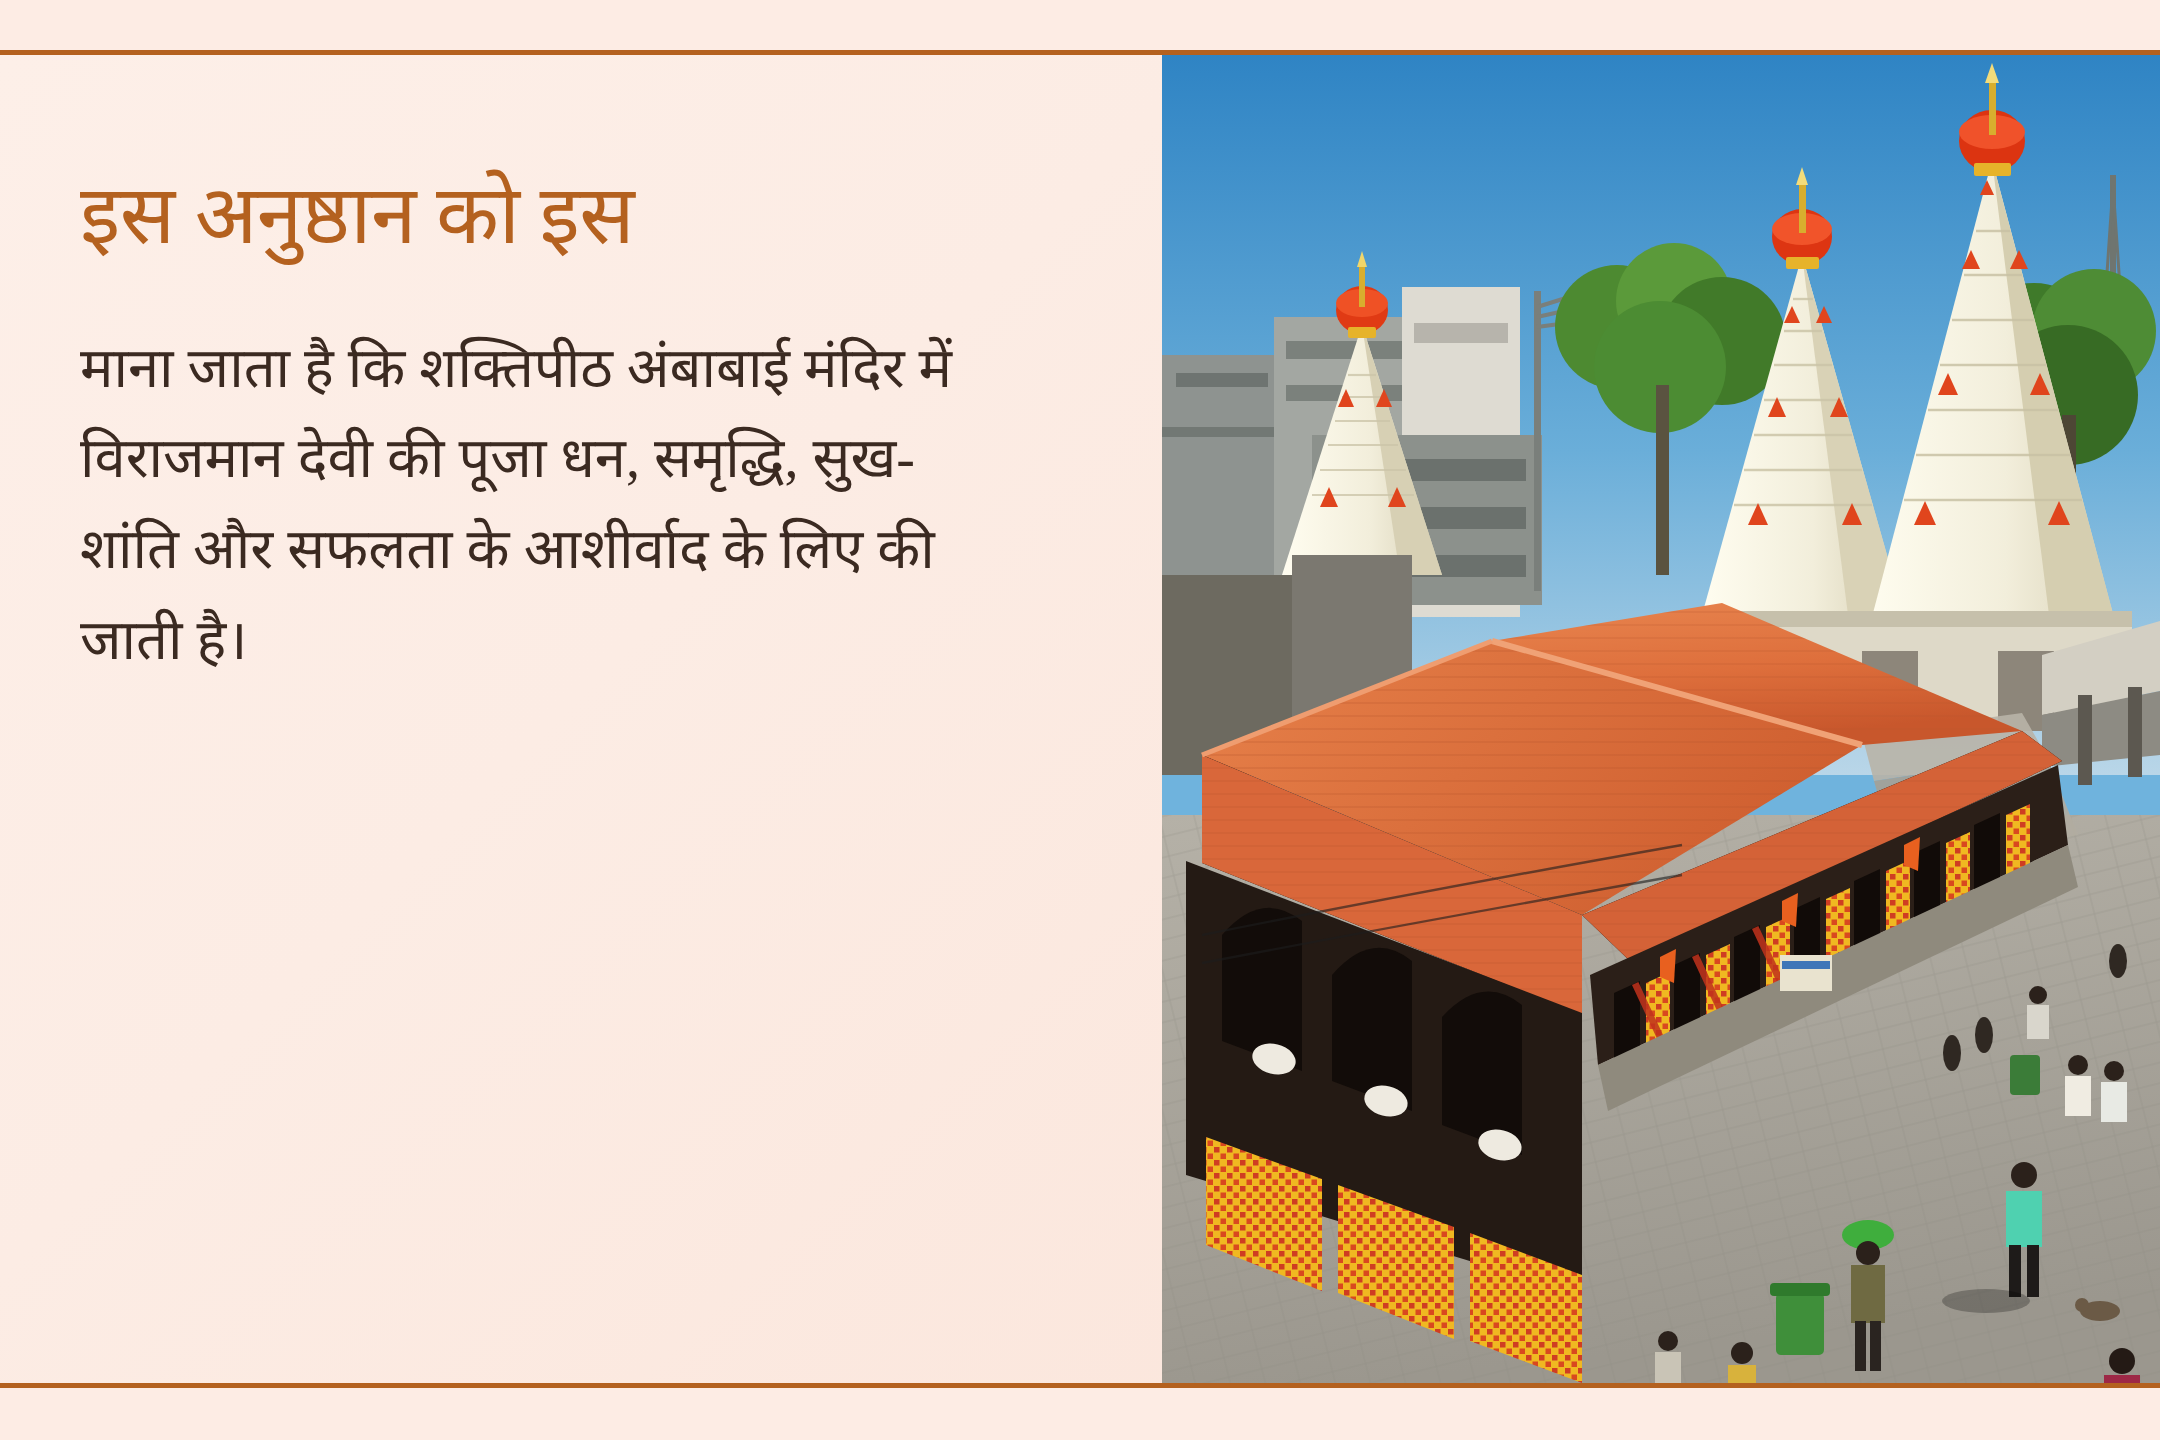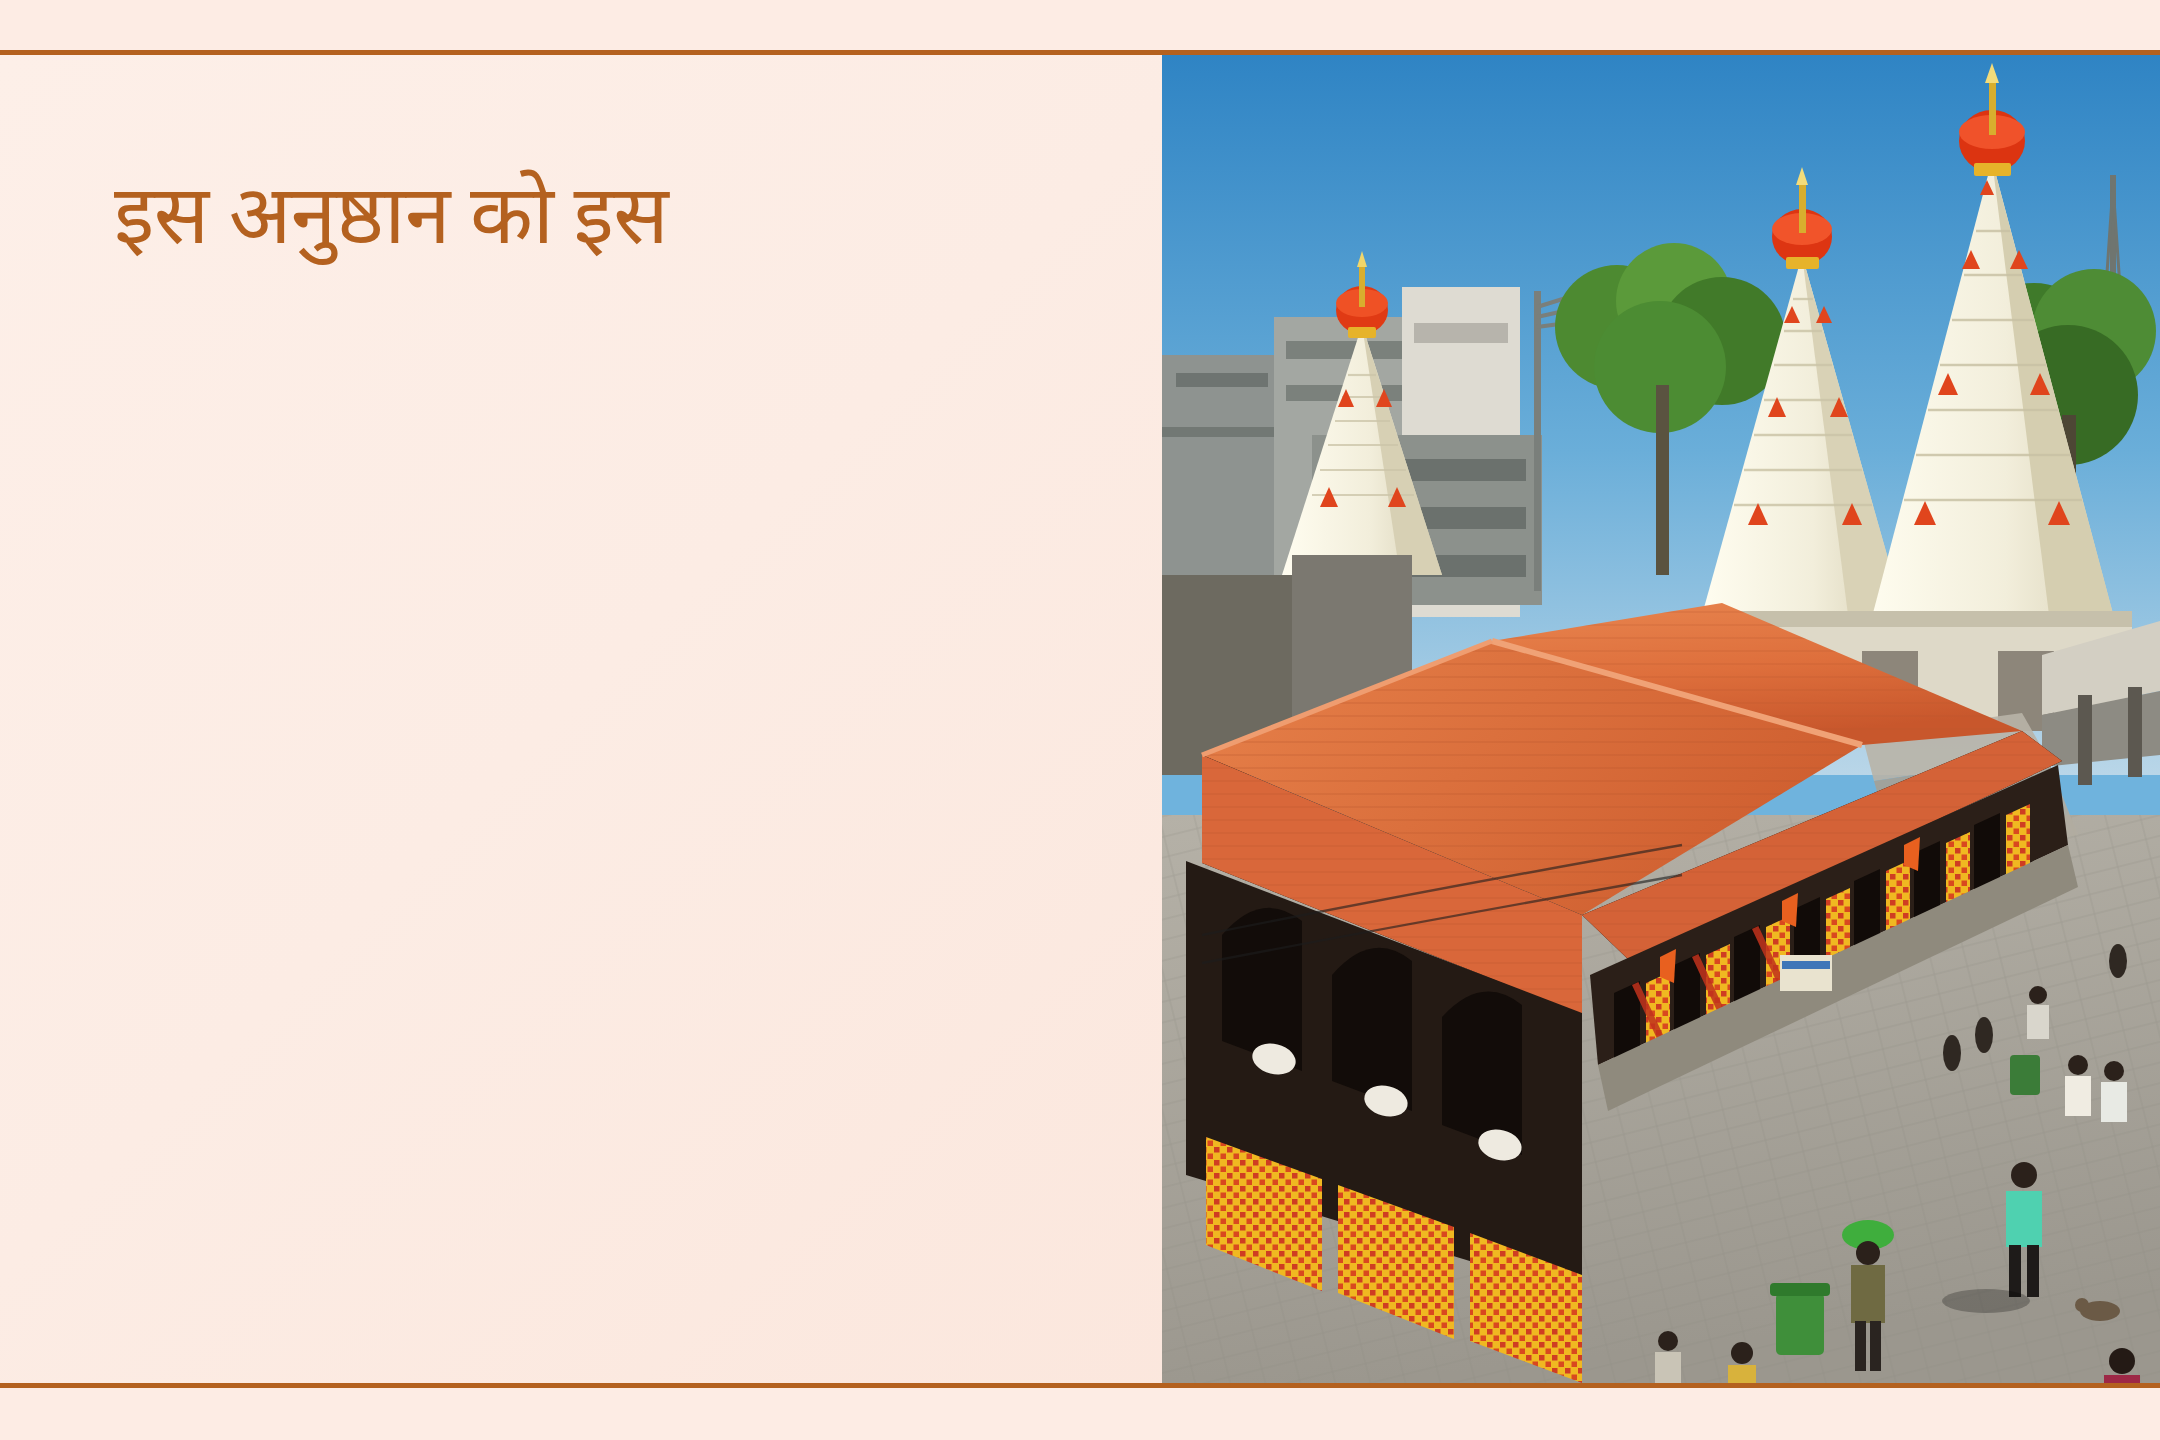--- a/index.html
+++ b/index.html
@@ -21,21 +21,21 @@
   }
   .rule.top    { top:50px; }
   .rule.bottom { top:1383px; }
 
   
   #text-panel {
     position:absolute;
     left:0; top:55px;
     width:1376px; height:1328px;
     background:linear-gradient(135deg,#fdefe8 0%,#fcece4 45%,#fbe6dc 100%);
-    padding:110px 90px 0 114px;
+    padding:110px 90px 0 80px;
   }
   #heading {
     font-family:"Liberation Serif", serif;
     font-size:82px;
     line-height:1.24;
     letter-spacing:-0.5px;
   }
   .h-line1 {
     display:block;
     color:#b4611f;
@@ -73,20 +73,21 @@
 
   <div class="rule top"></div>
   <div class="rule bottom"></div>
 
   <section id="text-panel">
 
     <h1 id="heading">
       <span class="h-line1">इस अनुष्ठान को इस</span>
     </h1>
 
+    <p id="body-copy">माना जाता है कि शक्तिपीठ अंबाबाई मंदिर में विराजमान देवी की पूजा धन, समृद्धि, सुख-शांति और सफलता के आशीर्वाद के लिए की जाती है।</p>
 
   </section>
 
   <figure id="photo-panel">
     <svg viewBox="0 0 998 1328" preserveAspectRatio="xMidYMid slice">
       <defs>
         <linearGradient id="skyG" x1="0" y1="0" x2="0" y2="1">
           <stop offset="0%" stop-color="#2f84c4"></stop>
           <stop offset="55%" stop-color="#6aaed9"></stop>
           <stop offset="100%" stop-color="#b9d6e8"></stop>

